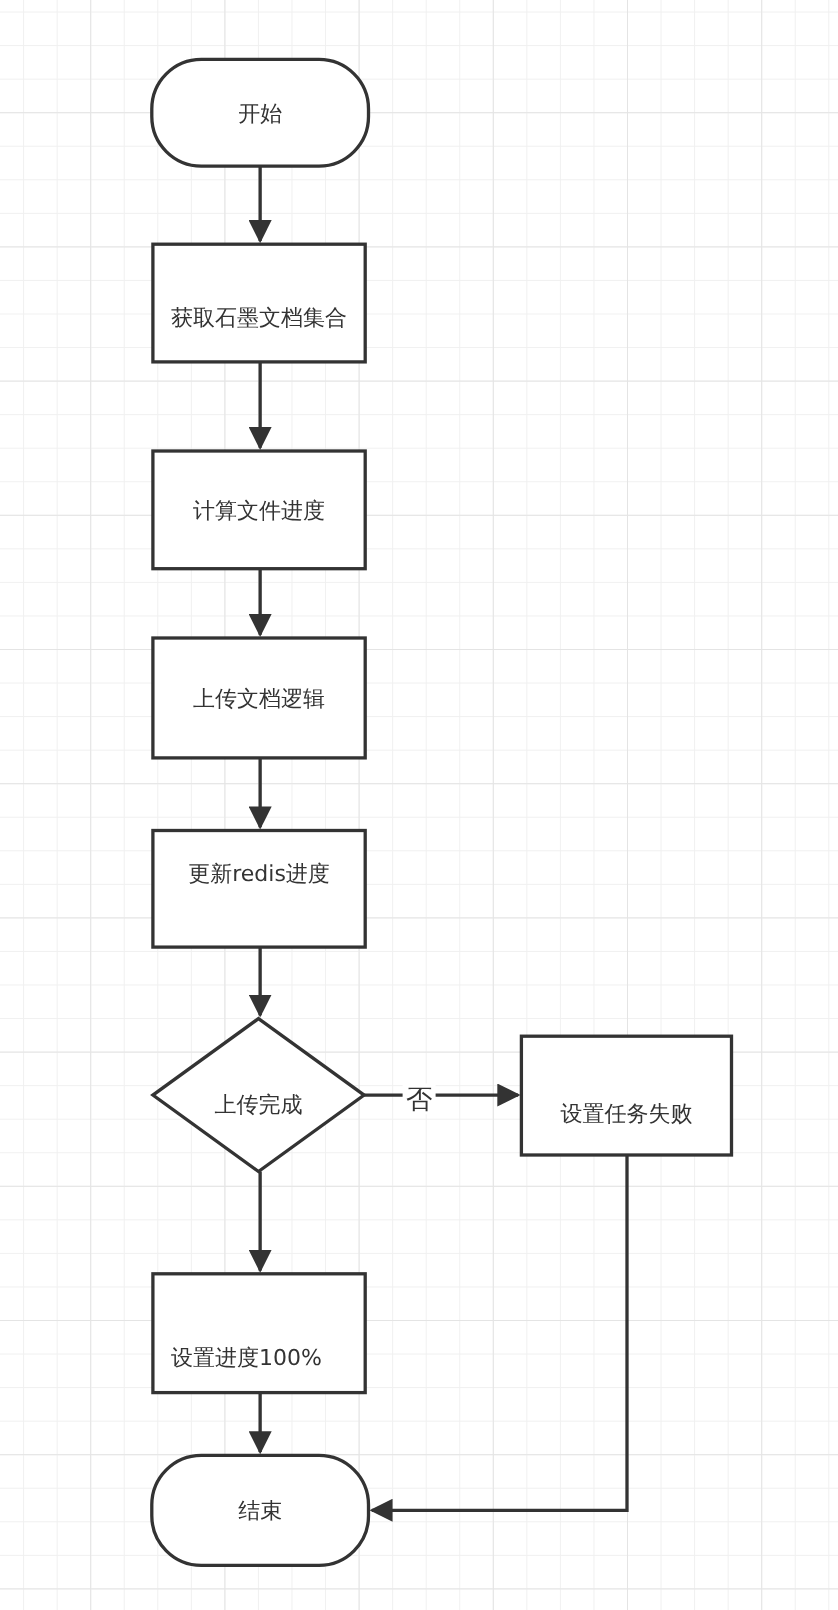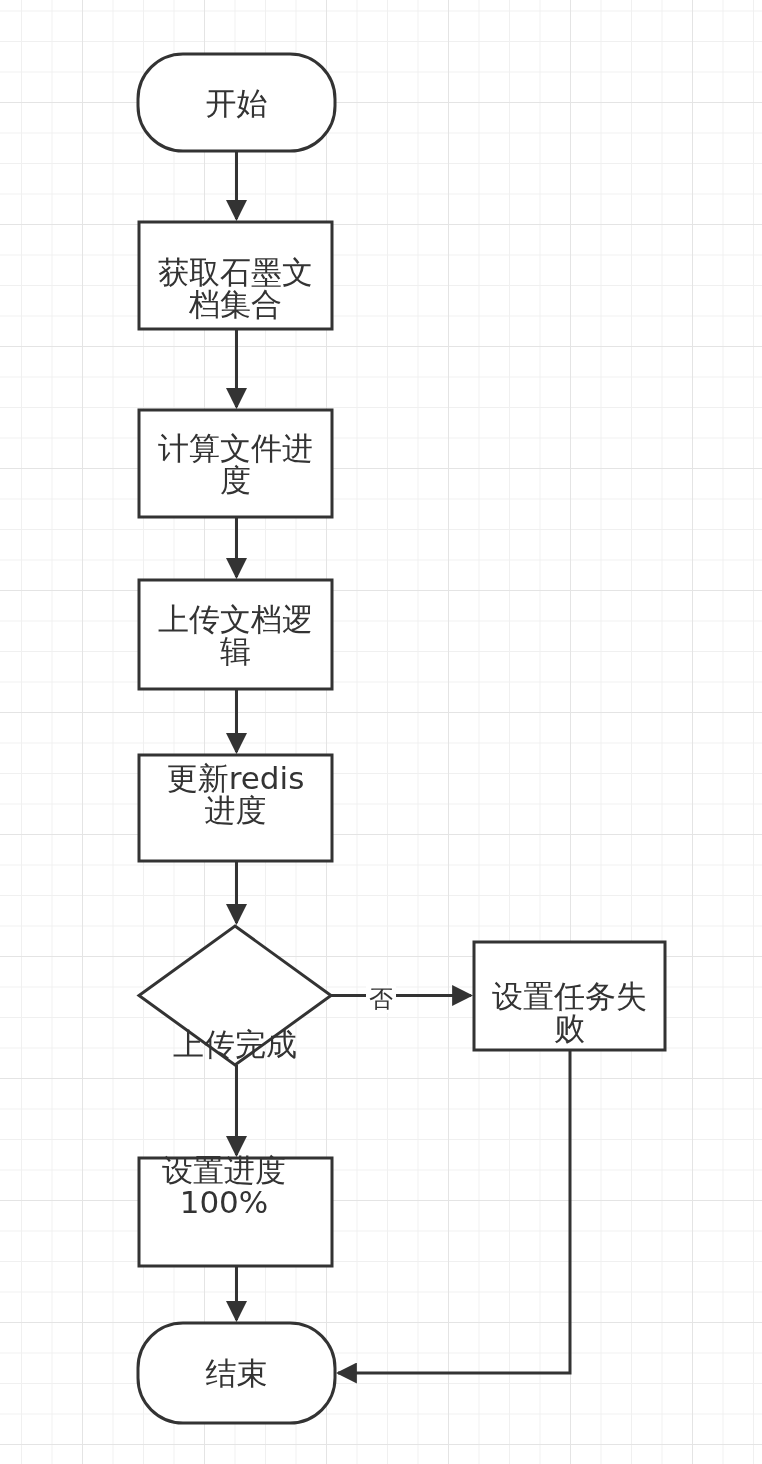--- a/index.html
+++ b/index.html
@@ -15,21 +15,21 @@
     background-position: -40px -20px, -40px -20px, -40px -20px, -40px -20px;
     font-family: "DejaVu Sans", "Liberation Sans", sans-serif;
     position: relative;
   }
   svg#diagram { position: absolute; left: 0; top: 0; }
   .node-shape { fill: #ffffff; stroke: #333333; stroke-width: 3; }
   .edge { stroke: #333333; stroke-width: 3; fill: none; }
   .arrowhead { fill: #333333; }
   .node-text {
     position: absolute; display: flex; align-items: center; justify-content: center;
-    text-align: center; color: #333333; font-size: 31px; line-height: 32px;
+    text-align: center; color: #333333; font-size: 20px; line-height: 32px;
     box-sizing: border-box; padding: 0 14px;
   }
   .edge-label {
     position: absolute; background: #ffffff; color: #333333; font-size: 24px;
     line-height: 28px; padding: 0 3px;
   }
 </style>
 </head>
 <body>
 
@@ -63,17 +63,17 @@
     </g>
 </svg>
 
 <div id="labels-layer">
     <div class="edge-label" style="left: 366px; top: 985px;">否</div>
     <div class="node-text" style="left: 138px; top: 54px; width: 197px; height: 97px;">开始</div>
     <div class="node-text" style="left: 139px; top: 222px; width: 193px; height: 132px;">获取石墨文档集合</div>
     <div class="node-text" style="left: 139px; top: 410px; width: 193px; height: 107px;">计算文件进度</div>
     <div class="node-text" style="left: 139px; top: 580px; width: 193px; height: 109px; text-align: center;">上传文档逻辑</div>
     <div class="node-text" style="left: 139px; top: 755px; width: 193px; height: 78px;">更新redis进度</div>
-    <div class="node-text" style="left: 139px; top: 974px; width: 192px; height: 139px;">上传完成</div>
+    <div class="node-text" style="left: 139px; top: 934px; width: 192px; height: 139px;">上传完成</div>
     <div class="node-text" style="left: 474px; top: 942px; width: 191px; height: 108px; margin-top: 16px;">设置任务失败</div>
-    <div class="node-text" style="left: 139px; top: 1132px; width: 170px; height: 108px;">设置进度100%</div>
+    <div class="node-text" style="left: 139px; top: 1180px; width: 170px; height: 108px;">设置进度100%</div>
     <div class="node-text" style="left: 138px; top: 1323px; width: 197px; height: 100px; border-radius: 21px;">结束</div>
   </div>
 
 </body></html>

